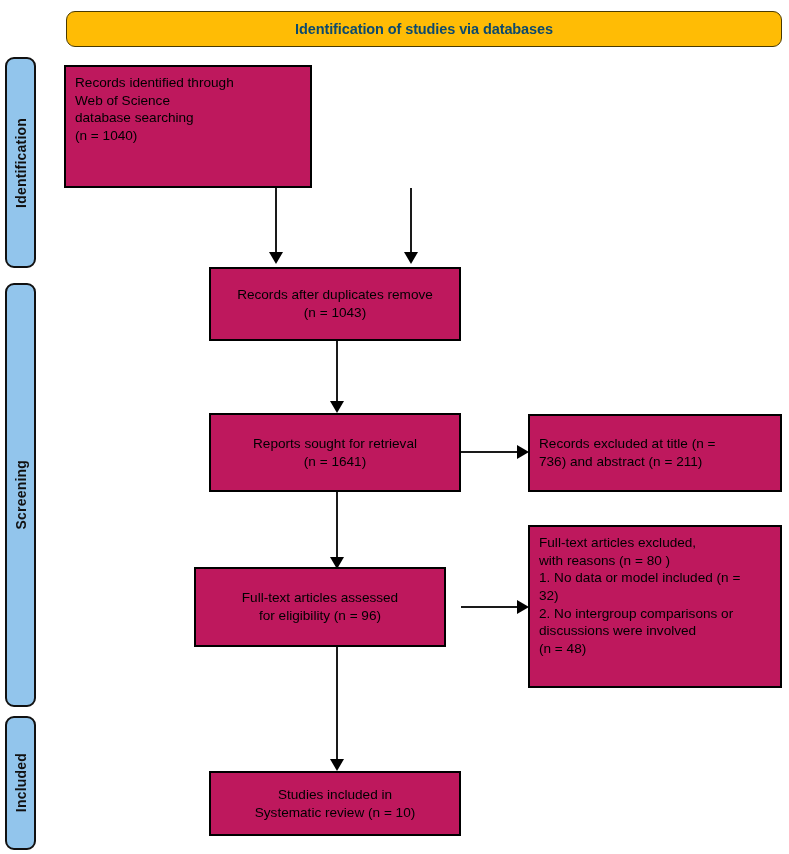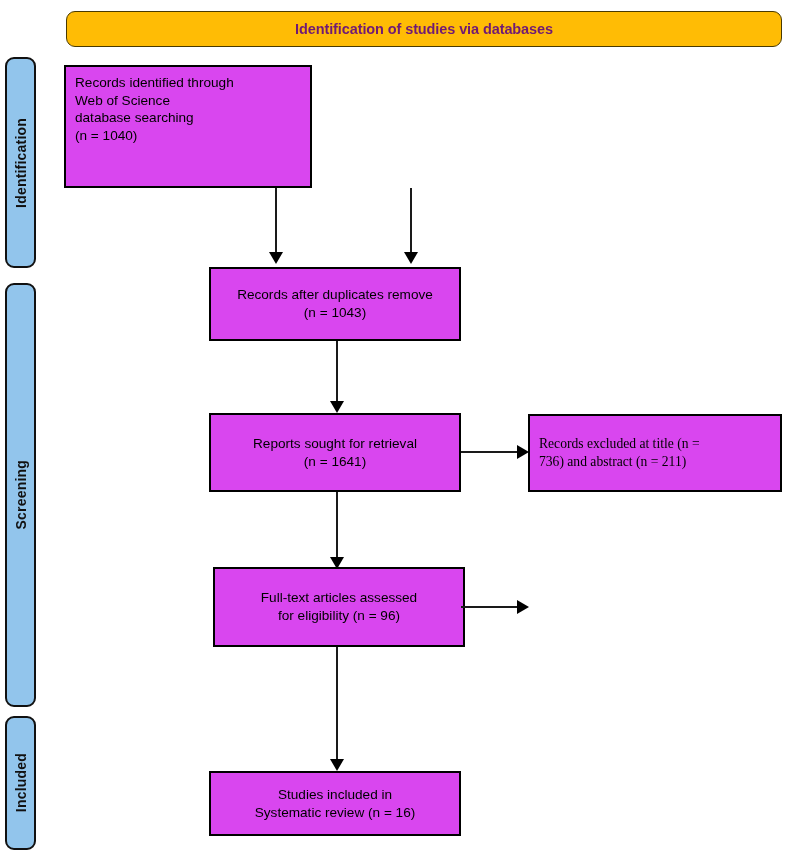--- a/index.html
+++ b/index.html
@@ -19,21 +19,21 @@
   
   .phase-banner {
     position: absolute;
     background: #FFBC05;
     border: 1px solid #4a3a00;
     border-radius: 9px;
     box-sizing: border-box;
     display: flex;
     align-items: center;
     justify-content: center;
-    color: #701a75;
+    color: #0c4a6e;
     font-weight: bold;
     font-size: 14.5px;
     letter-spacing: -0.1px;
   }
 
   
   .stage-rail {
     position: absolute;
     background: #92C5EC;
     border: 2px solid #111111;
@@ -49,40 +49,39 @@
     font-weight: bold;
     font-size: 14px;
     color: #111111;
     white-space: nowrap;
     letter-spacing: 0.2px;
   }
 
   
   .node {
     position: absolute;
-    background: #d946ef;
+    background: #be185d;
     border: 2px solid #000000;
     box-sizing: border-box;
     color: #000000;
     font-size: 13.6px;
     line-height: 1.30;
   }
   .node .node-text {
     white-space: pre-line;
     display: block;
   }
   .node.left-text {
     display: flex;
     align-items: center;
   }
   .node.left-text .node-text {
     padding: 0 20px 0 9px;
     text-align: left;
     width: 100%;
-    font-family: Liberation Serif, serif;
   }
   .node.center-text {
     display: flex;
     align-items: center;
     justify-content: center;
   }
   .node.center-text .node-text {
     text-align: center;
     width: 100%;
     padding: 0 6px;
@@ -177,30 +176,39 @@
   <div class="arrow-right" style="left:517px; top:445px;"></div>
 
   <div class="node left-text" style="left:528px; top:414px; width:254px; height:78px;">
     <span class="node-text">Records excluded at title (n =
 736) and abstract (n = 211)</span>
   </div>
 
   <div class="conn-v" style="left:336px; top:492px; height:67px;"></div>
   <div class="arrow-down" style="left:330px; top:557px;"></div>
 
-  <div class="node center-text" style="left:213px; top:567px; width:252px; height:80px;">
+  <div class="node center-text" style="left:194px; top:567px; width:252px; height:80px;">
     <span class="node-text">Full-text articles assessed
 for eligibility (n = 96)</span>
   </div>
 
   <div class="conn-h" style="left:461px; top:606px; width:58px;"></div>
   <div class="arrow-right" style="left:517px; top:600px;"></div>
 
+  <div class="node top-text" style="left:528px; top:525px; width:254px; height:163px;">
+    <span class="node-text">Full-text articles excluded,
+with reasons (n = 80 )
+1.  No data or model included (n =
+32)
+2.  No intergroup comparisons or
+discussions were involved
+(n = 48)</span>
+  </div>
 
   <div class="conn-v" style="left:336px; top:647px; height:114px;"></div>
   <div class="arrow-down" style="left:330px; top:759px;"></div>
 
   <div class="node center-text" style="left:209px; top:771px; width:252px; height:65px;">
     <span class="node-text">Studies included in
-Systematic review (n = 16)</span>
+Systematic review (n = 10)</span>
   </div>
 
 </div>
 
 </body></html>

